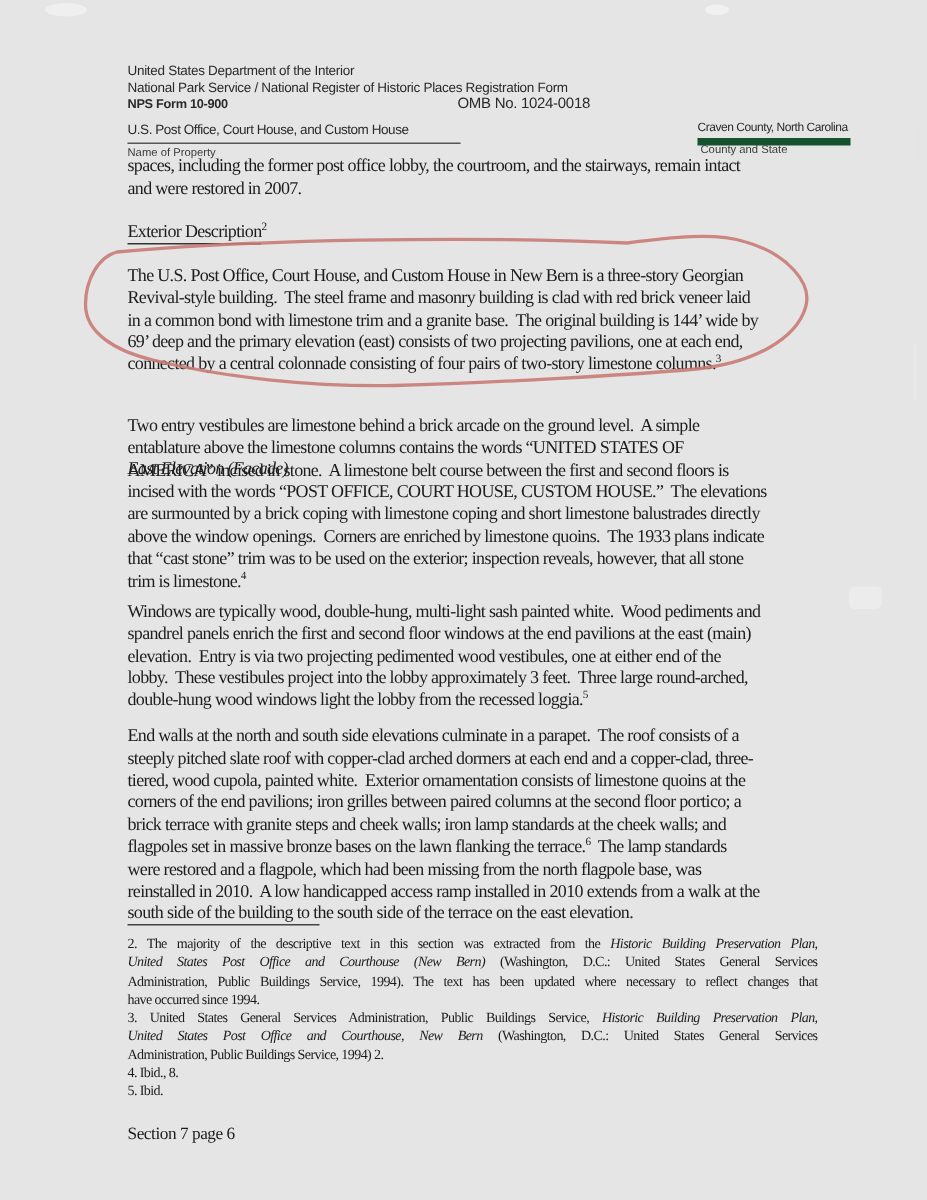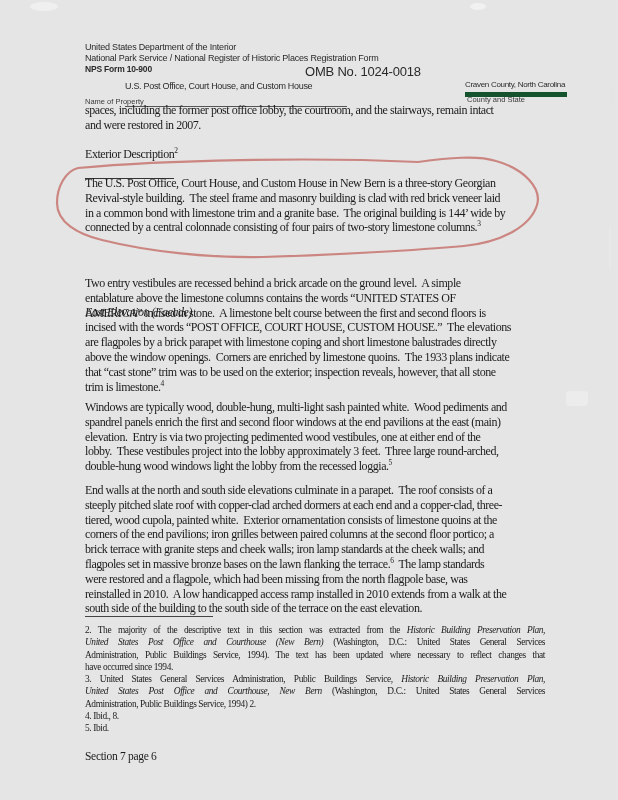--- a/index.html
+++ b/index.html
@@ -7,37 +7,37 @@
     position:relative; width:618px; height:800px; background:#e5e5e5;
     font-family:"Liberation Serif","DejaVu Serif",serif; color:#1c1c1c;
     overflow:hidden;
   }
   .sans { font-family:"Liberation Sans","DejaVu Sans",sans-serif; color:#2a2a2a; }
   .abs { position:absolute; }
   
   .h-agency   { left:85px; top:42px;  font-size:9px; letter-spacing:-0.2px; white-space:pre; }
   .h-form     { left:85px; top:53px;  font-size:9px; letter-spacing:-0.2px; white-space:pre; }
   .h-nps      { left:85px; top:64px;  font-size:8.5px; letter-spacing:-0.2px; white-space:pre;font-weight:bold; }
-  .h-omb      { left:305px; top:64px; font-size:13px; letter-spacing:-0.2px; white-space:pre; }
+  .h-omb      { left:305px; top:64px; font-size:10px; letter-spacing:-0.2px; white-space:pre; }
   .h-prop     { left:85px; top:81px;  width:222px; font-size:9px; letter-spacing:-0.3px;
-                border-bottom:1px solid #555; padding-bottom:15px; white-space:pre;margin-left:40px; }
+                border-bottom:1px solid #555; padding-bottom:4px; white-space:pre; }
   .h-proplbl  { left:85px; top:97px;  font-size:7.5px; color:#3a3a3a; white-space:pre; }
   .h-county   { left:465px; top:80px; width:102px; font-size:8px; letter-spacing:-0.3px;
                 border-bottom:5px solid #14532d; padding-bottom:3px; white-space:pre; }
   .h-cntylbl  { left:467px; top:95px; font-size:7.5px; color:#3a3a3a; white-space:pre; }
   
   .blk { left:85px; font-size:12px; letter-spacing:-0.45px; }
   .tl  { white-space:pre; line-height:14.8px; height:14.8px; }
   .fn .tl { line-height:12.3px; height:12.3px; font-size:9.4px; letter-spacing:-0.4px; }
   .fn .tl.just { white-space:normal; text-align:justify; text-align-last:justify; width:460px; }
   .it { font-style:italic; }
   .sp { vertical-align:super; font-size:0.62em; line-height:0; }
   .b-intro    { top:103px; }
   .b-heading  { top:147px; font-size:12px; letter-spacing:-0.45px; white-space:pre; }
-  .hd-u { border-bottom:1px solid #333; padding-bottom:17px; }
+  .hd-u { border-bottom:1px solid #333; padding-bottom:1px; }
   .b-heading sup { font-size:7.5px; vertical-align:super; line-height:0; }
   .b-para1    { top:176px; }
   .b-subhead  { top:261px; font-style:italic; font-size:12px; letter-spacing:-0.45px; white-space:pre;margin-top:44px; }
   .b-para2    { top:276px; }
   .b-para3    { top:400px; }
   .b-para4    { top:483px; }
   .fn-rule    { left:85px; top:616px; width:128px; border-top:1.6px solid #444; height:0; }
   .b-fns      { top:624px; width:460px; }
   .b-footer   { left:85px; top:750px; width:452px; text-align:left; font-size:11.5px; letter-spacing:-0.3px; }
   
@@ -74,31 +74,32 @@
       <div class="tl"><span>spaces, including the former post office lobby, the courtroom, and the stairways, remain intact</span></div>
       <div class="tl"><span>and were restored in 2007.</span></div>
     </div>
 
   <div class="abs blk b-heading"><span class="hd-u">Exterior Description</span><sup>2</sup></div>
 
   <div class="abs blk b-para1">
       <div class="tl"><span>The U.S. Post Office, Court House, and Custom House in New Bern is a three-story Georgian</span></div>
       <div class="tl"><span>Revival-style building.  The steel frame and masonry building is clad with red brick veneer laid</span></div>
       <div class="tl"><span>in a common bond with limestone trim and a granite base.  The original building is 144’ wide by</span></div>
+      <div class="tl"><span>69’ deep and the primary elevation (east) consists of two projecting pavilions, one at each end,</span></div>
       <div class="tl"><span>connected by a central colonnade consisting of four pairs of two-story limestone columns.</span><span class="sp">3</span></div>
     </div>
 
   <div class="abs blk b-subhead">East Elevation (Facade)</div>
 
   <div class="abs blk b-para2">
-      <div class="tl"><span>Two entry vestibules are recessed behind a brick arcade on the ground level.  A simple</span></div>
+      <div class="tl"><span>Two entry vestibules are limestone behind a brick arcade on the ground level.  A simple</span></div>
       <div class="tl"><span>entablature above the limestone columns contains the words “UNITED STATES OF</span></div>
       <div class="tl"><span>AMERICA” incised in stone.  A limestone belt course between the first and second floors is</span></div>
       <div class="tl"><span>incised with the words “POST OFFICE, COURT HOUSE, CUSTOM HOUSE.”  The elevations</span></div>
-      <div class="tl"><span>are flagpoles by a brick parapet with limestone coping and short limestone balustrades directly</span></div>
+      <div class="tl"><span>are surmounted by a brick coping with limestone coping and short limestone balustrades directly</span></div>
       <div class="tl"><span>above the window openings.  Corners are enriched by limestone quoins.  The 1933 plans indicate</span></div>
       <div class="tl"><span>that “cast stone” trim was to be used on the exterior; inspection reveals, however, that all stone</span></div>
       <div class="tl"><span>trim is limestone.</span><span class="sp">4</span></div>
     </div>
   <div class="abs blk b-para3">
       <div class="tl"><span>Windows are typically wood, double-hung, multi-light sash painted white.  Wood pediments and</span></div>
       <div class="tl"><span>spandrel panels enrich the first and second floor windows at the end pavilions at the east (main)</span></div>
       <div class="tl"><span>elevation.  Entry is via two projecting pedimented wood vestibules, one at either end of the</span></div>
       <div class="tl"><span>lobby.  These vestibules project into the lobby approximately 3 feet.  Three large round-arched,</span></div>
       <div class="tl"><span>double-hung wood windows light the lobby from the recessed loggia.</span><span class="sp">5</span></div>

